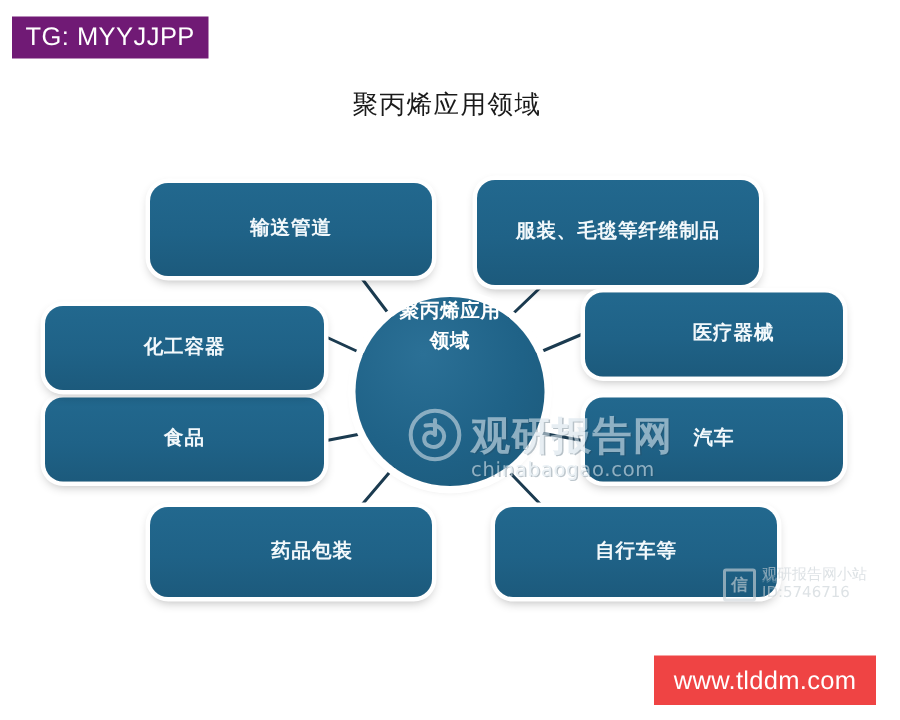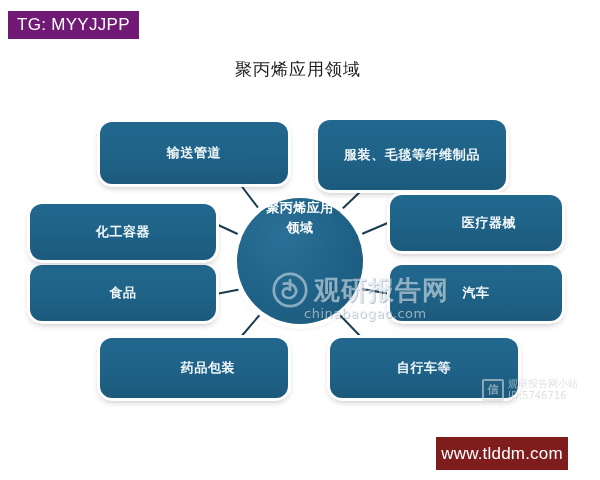--- a/index.html
+++ b/index.html
@@ -138,21 +138,21 @@
   }
   #watermark-center .wm-name {
     font-family: "DejaVu Serif", "Liberation Serif", serif;
     font-weight: bold;
     font-size: 26px;
     color: #d8e4ec;
     text-shadow: 1px 1px 0 rgba(40,70,90,0.55);
     letter-spacing: 1px;
   }
   #watermark-center .wm-url {
-    margin-left: 32px;
+    margin-left: 42px;
     margin-top: -2px;
     font-family: "DejaVu Sans", sans-serif;
     font-size: 13px;
     color: #dce7ee;
     text-shadow: 1px 1px 0 rgba(40,70,90,0.5);
     letter-spacing: 0.5px;
   }
 
   
   #watermark-corner {
@@ -187,23 +187,23 @@
     color: #c9d1d6;
     text-shadow: 0 1px 0 rgba(255,255,255,0.35);
     white-space: nowrap;
   }
 
   
   #site-url-bar {
     position: absolute;
     left: 436px;
     top: 437px;
-    width: 132px;
+    width: 148px;
     height: 33px;
-    background: #7f1d1d;
+    background: #ef4444;
     color: #ffffff;
     font-size: 17px;
     line-height: 33px;
     text-align: center;
     letter-spacing: 0.2px;
   }
 </style>
 </head>
 <body>
 

